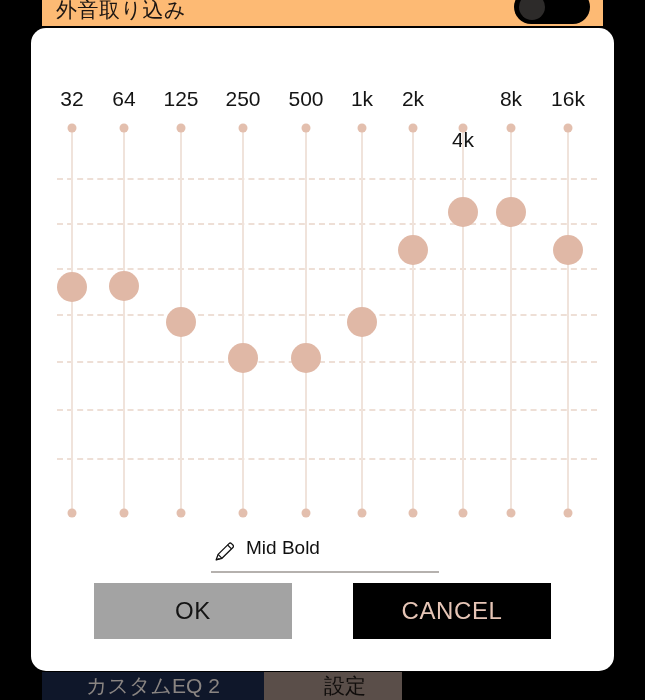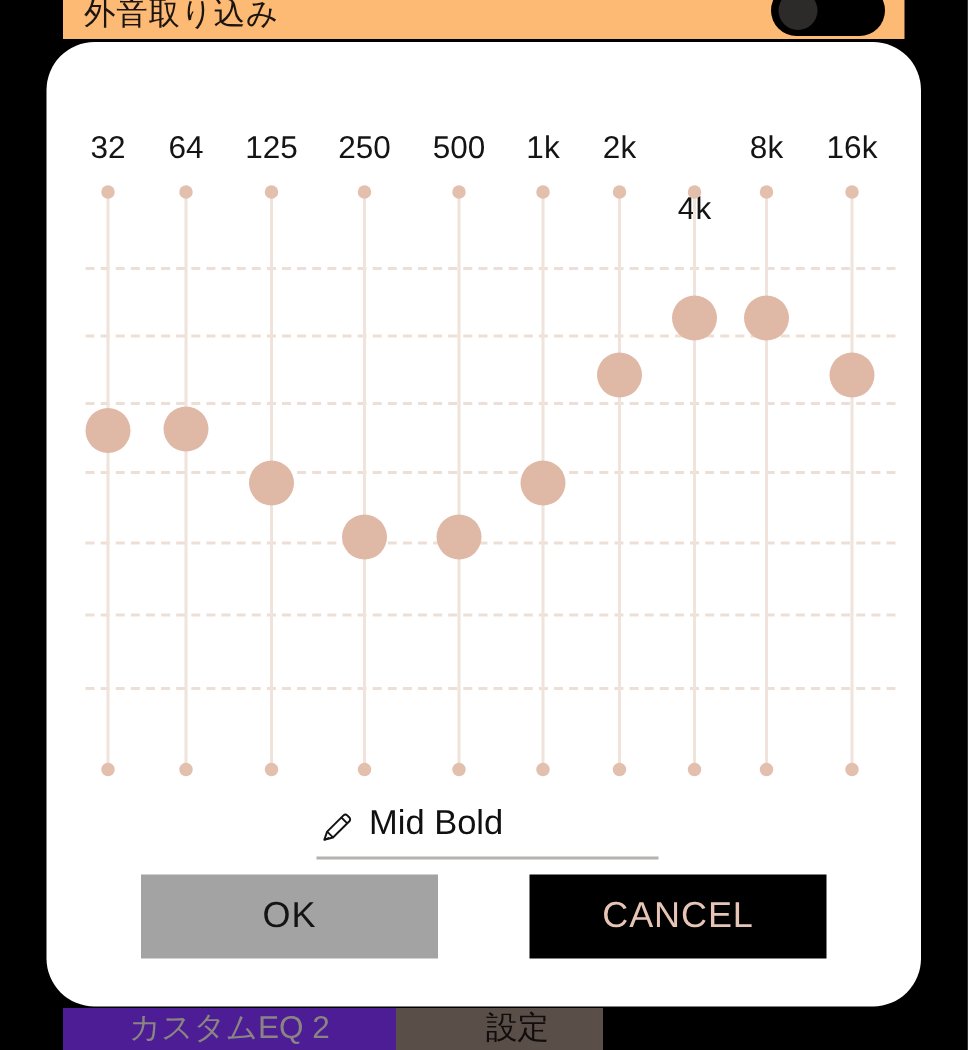--- a/index.html
+++ b/index.html
@@ -76,38 +76,38 @@
     display: flex;
     align-items: center;
     justify-content: center;
     font-size: 21px;
     white-space: nowrap;
     line-height: 28px;
   }
   .tab-inactive {
     width: 222px;
     color: #8a8582;
-    background: #4c1d95;
+    background: #0f172a;
   }
   .tab-active {
     width: 138px;
     color: #100d0c;
     background: #5a4e49;
     padding-left: 24px;
   }
 
   
   .dialog {
     position: absolute;
     left: 31px;
     top: 28px;
     width: 583px;
     height: 643px;
     background: #ffffff;
-    border-radius: 32px;
+    border-radius: 15px;
     overflow: hidden;
   }
 
   
   .freq-labels {
     position: absolute;
     left: 0;
     top: 56px;
     width: 583px;
     height: 30px;
@@ -174,21 +174,21 @@
   }
   .pencil-icon {
     width: 24px;
     height: 24px;
     display: block;
     flex: 0 0 auto;
     position: relative;
     top: 3px;
   }
   .name-value {
-    font-size: 23px;
+    font-size: 19px;
     color: #101010;
     line-height: 34px;
     white-space: nowrap;
   }
 
   
   .actions {
     position: absolute;
     left: 0;
     top: 555px;

